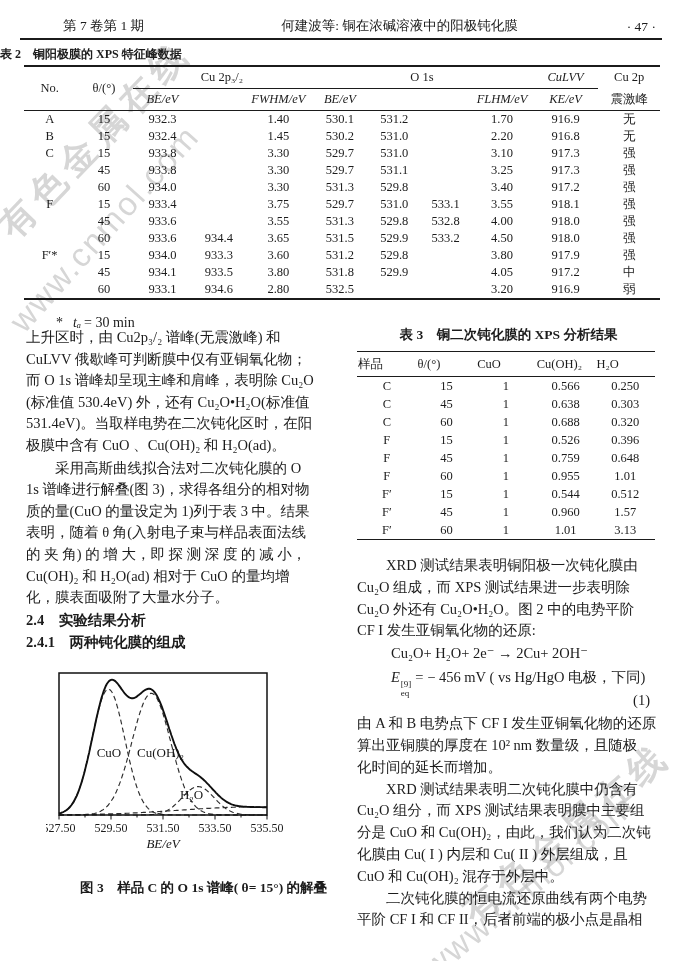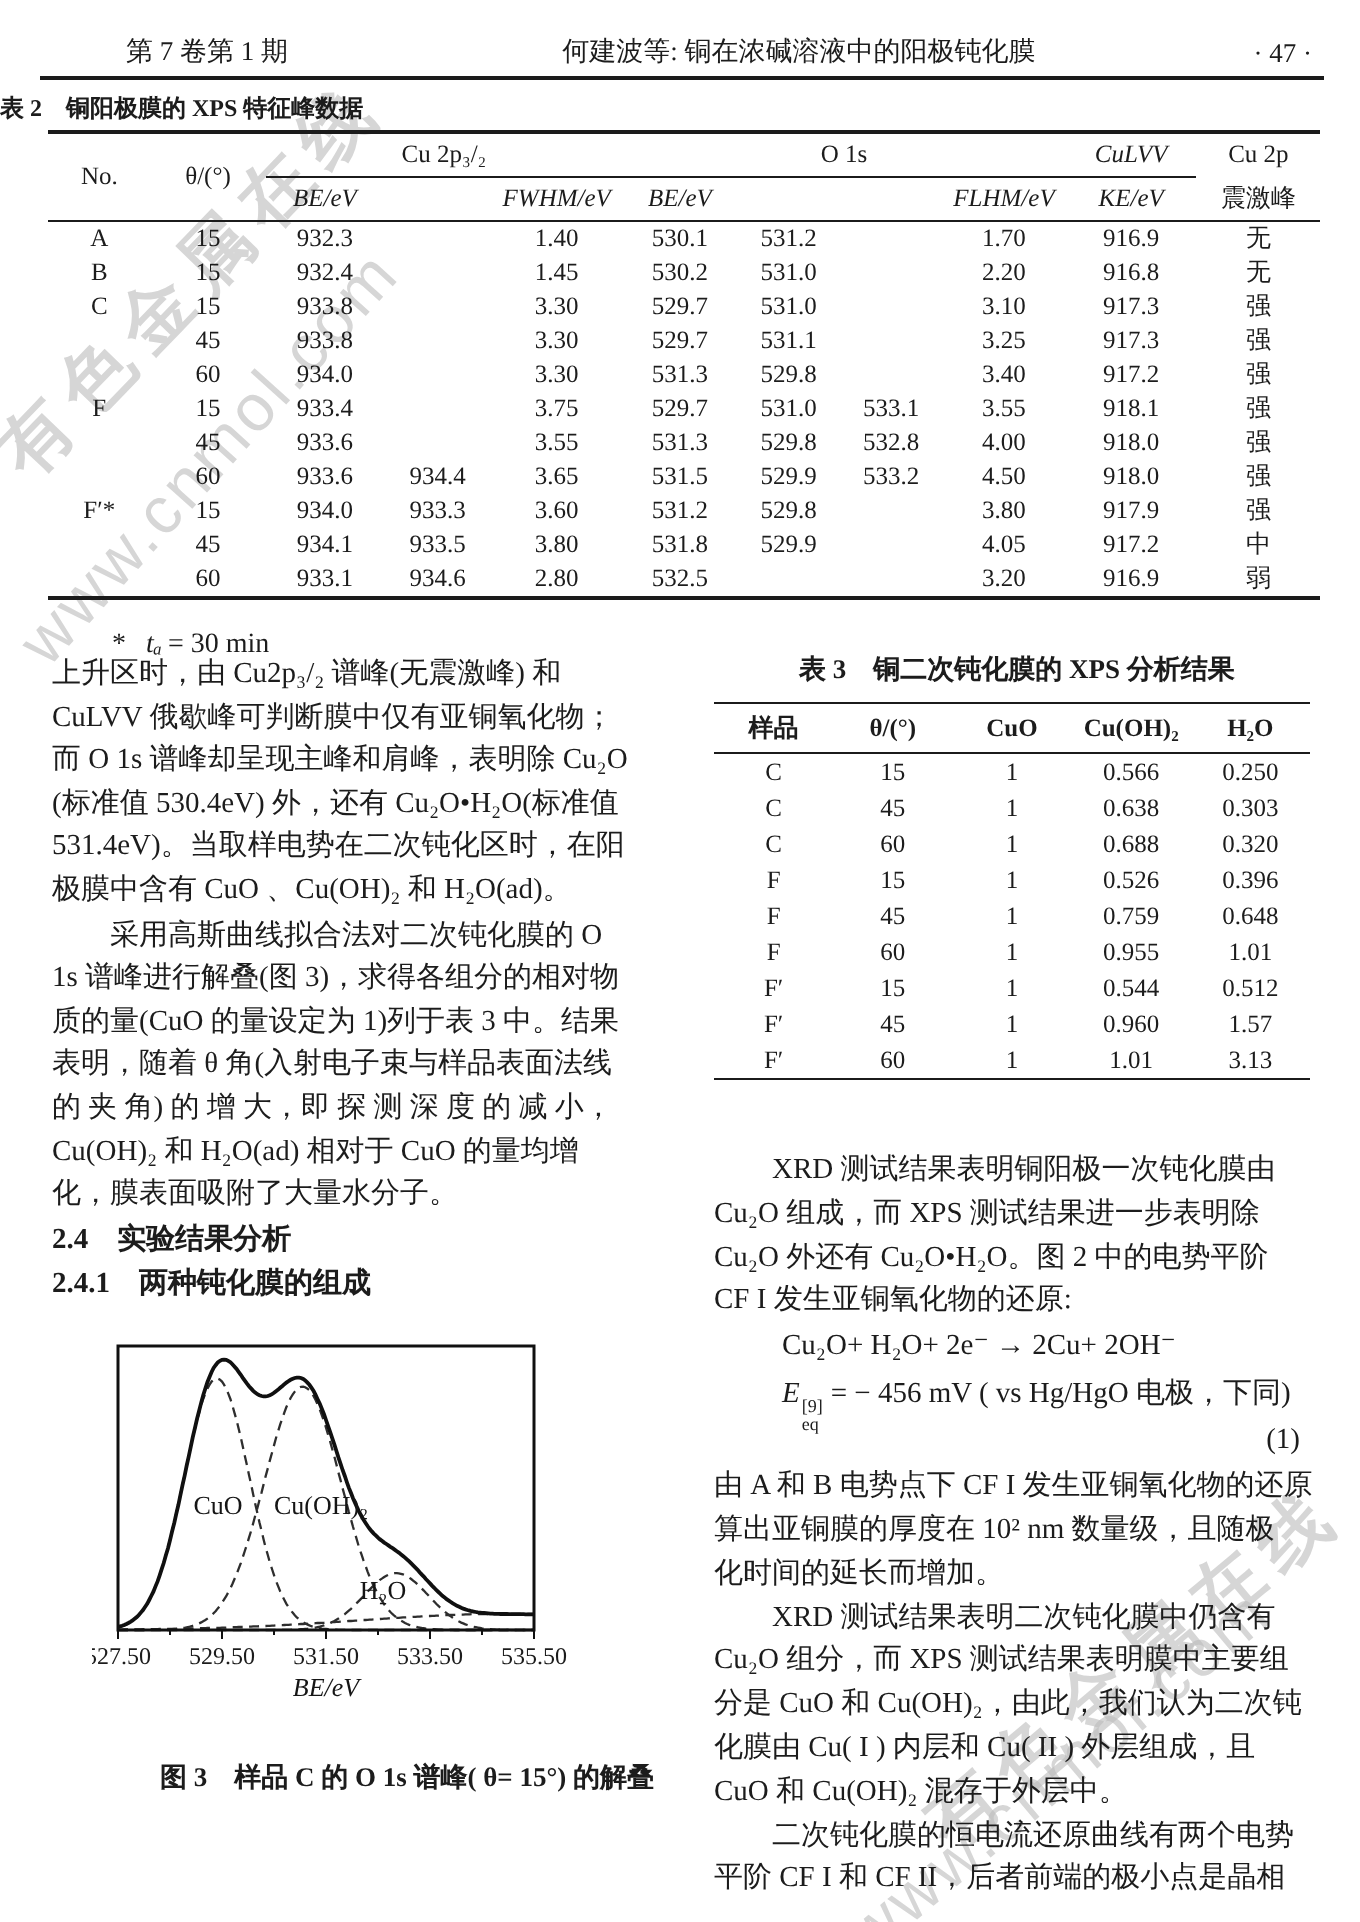--- a/index.html
+++ b/index.html
@@ -51,21 +51,21 @@
   .env{fill:none;stroke:#101010;stroke-width:1.9;}
   .pbox{fill:none;stroke:#101010;stroke-width:1.5;}
   .tick{stroke:#101010;stroke-width:1;}
   .ticklabel{font-family:"Liberation Serif","DejaVu Serif",serif;font-size:12px;fill:#1c1c1c;}
   .ann{font-family:"Liberation Serif","DejaVu Serif",serif;font-size:13px;fill:#151515;}
   .xlab{font-family:"Liberation Serif","DejaVu Serif",serif;font-size:13px;font-style:italic;fill:#151515;}
   
   #t3title{text-align:center;font-weight:bold;font-size:13.5px;height:20px;line-height:20px;}
   #table3{margin-top:6px;width:298px;border-collapse:collapse;table-layout:fixed;font-size:12.5px;
           border-top:1.8px solid #1b1b1b;border-bottom:1.8px solid #1b1b1b;}
-  #table3 th{font-weight:bold;height:22px;border-bottom:1.1px solid #1b1b1b;text-align:center;}
+  #table3 th{font-weight:normal;height:22px;border-bottom:1.1px solid #1b1b1b;text-align:left;}
   #table3 td{height:16px;text-align:center;}
   
   .eq{padding-left:34px;height:23px;line-height:23px;white-space:nowrap;}
   .eq2{height:25px;line-height:25px;}
   .eqsym{font-style:italic;}
   .supsub{display:inline-flex;flex-direction:column;font-size:9px;line-height:9px;vertical-align:-5px;margin:0 4px 0 1px;text-align:left;}
   .eqnum{text-align:right;padding-right:10px;height:21px;line-height:21px;}
 </style>
 </head>
 <body>
@@ -390,21 +390,21 @@
         </tr>
         <tr>
           <td>F′</td>
           <td>60</td>
           <td>1</td>
           <td>1.01</td>
           <td>3.13</td>
         </tr>
       </tbody>
   </table>
-  <div class="gap" style="margin-top:35px">
+  <div class="gap" style="margin-top:15px">
       <div class="tl">　　XRD 测试结果表明铜阳极一次钝化膜由</div>
       <div class="tl">Cu₂O 组成，而 XPS 测试结果进一步表明除</div>
       <div class="tl">Cu₂O 外还有 Cu₂O•H₂O。图 2 中的电势平阶</div>
       <div class="tl">CF I 发生亚铜氧化物的还原:</div>
     </div>
   <div class="eq">Cu₂O+ H₂O+ 2e⁻ → 2Cu+ 2OH⁻</div>
   <div class="eq eq2">
     <span class="eqsym">E</span><span class="supsub">
         <span>[9]</span>
         <span>eq</span>

